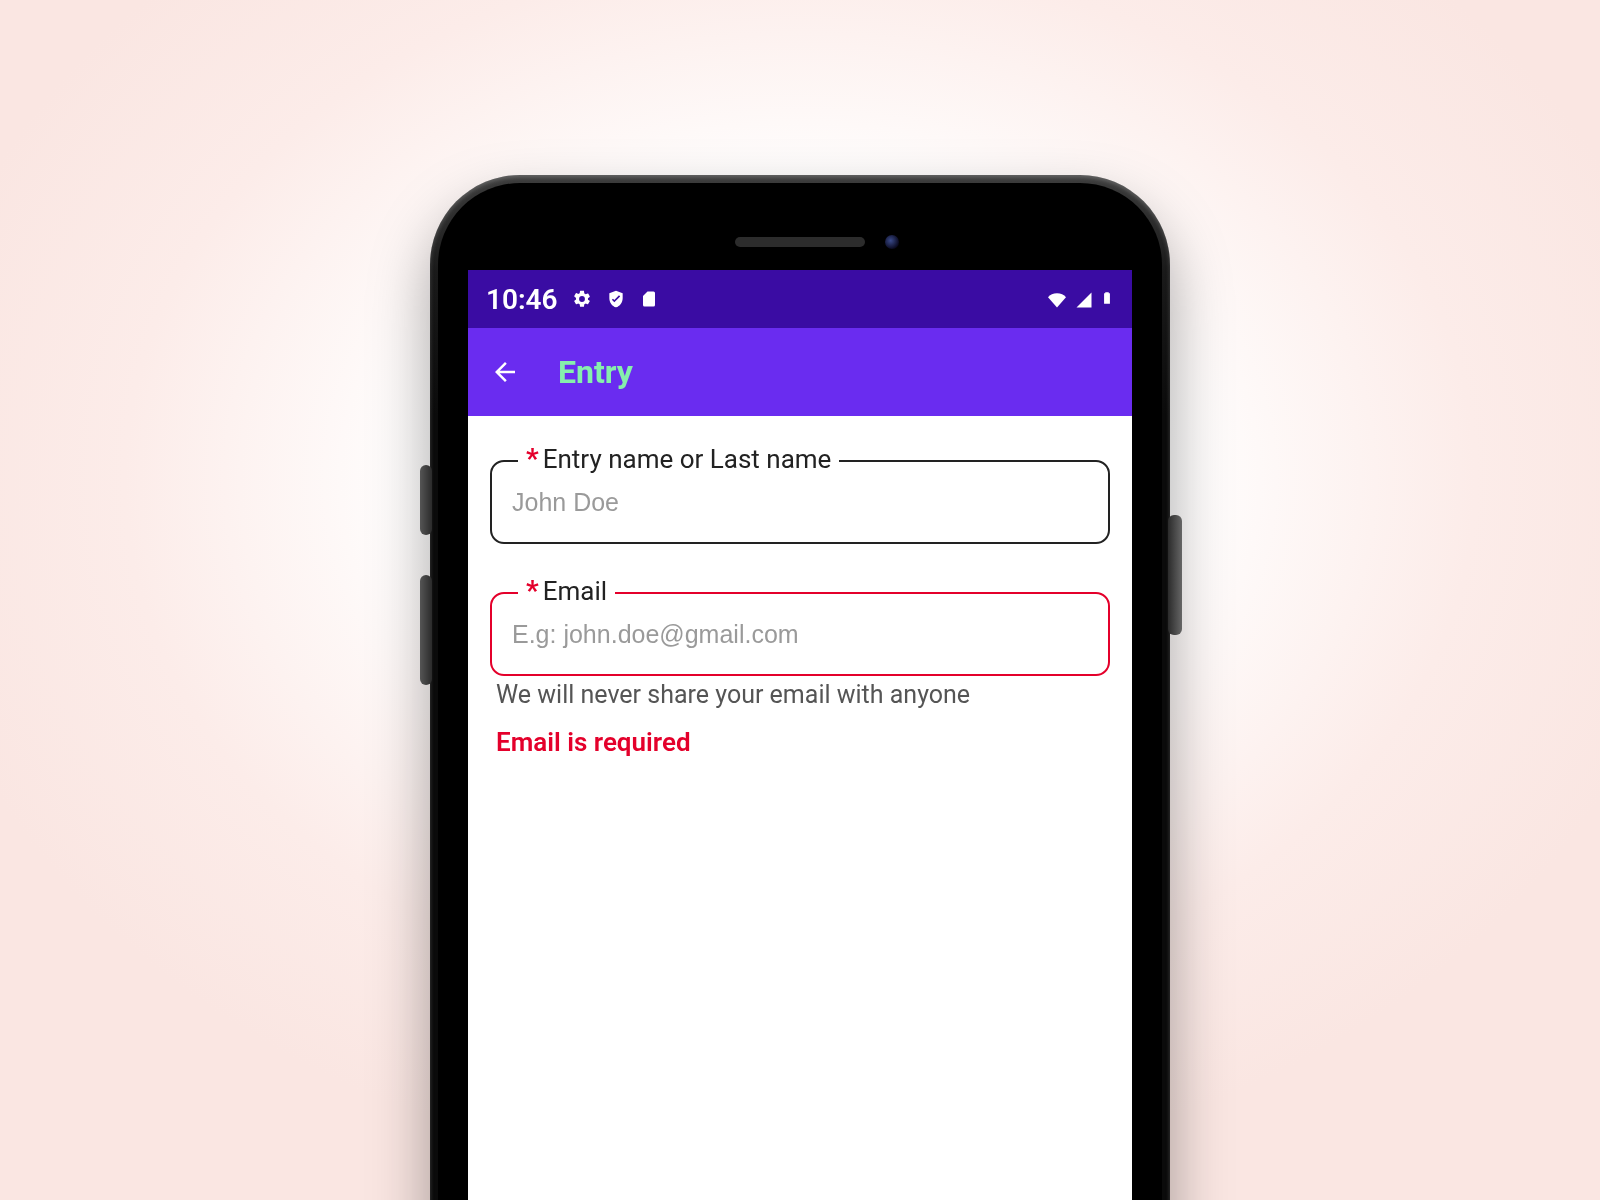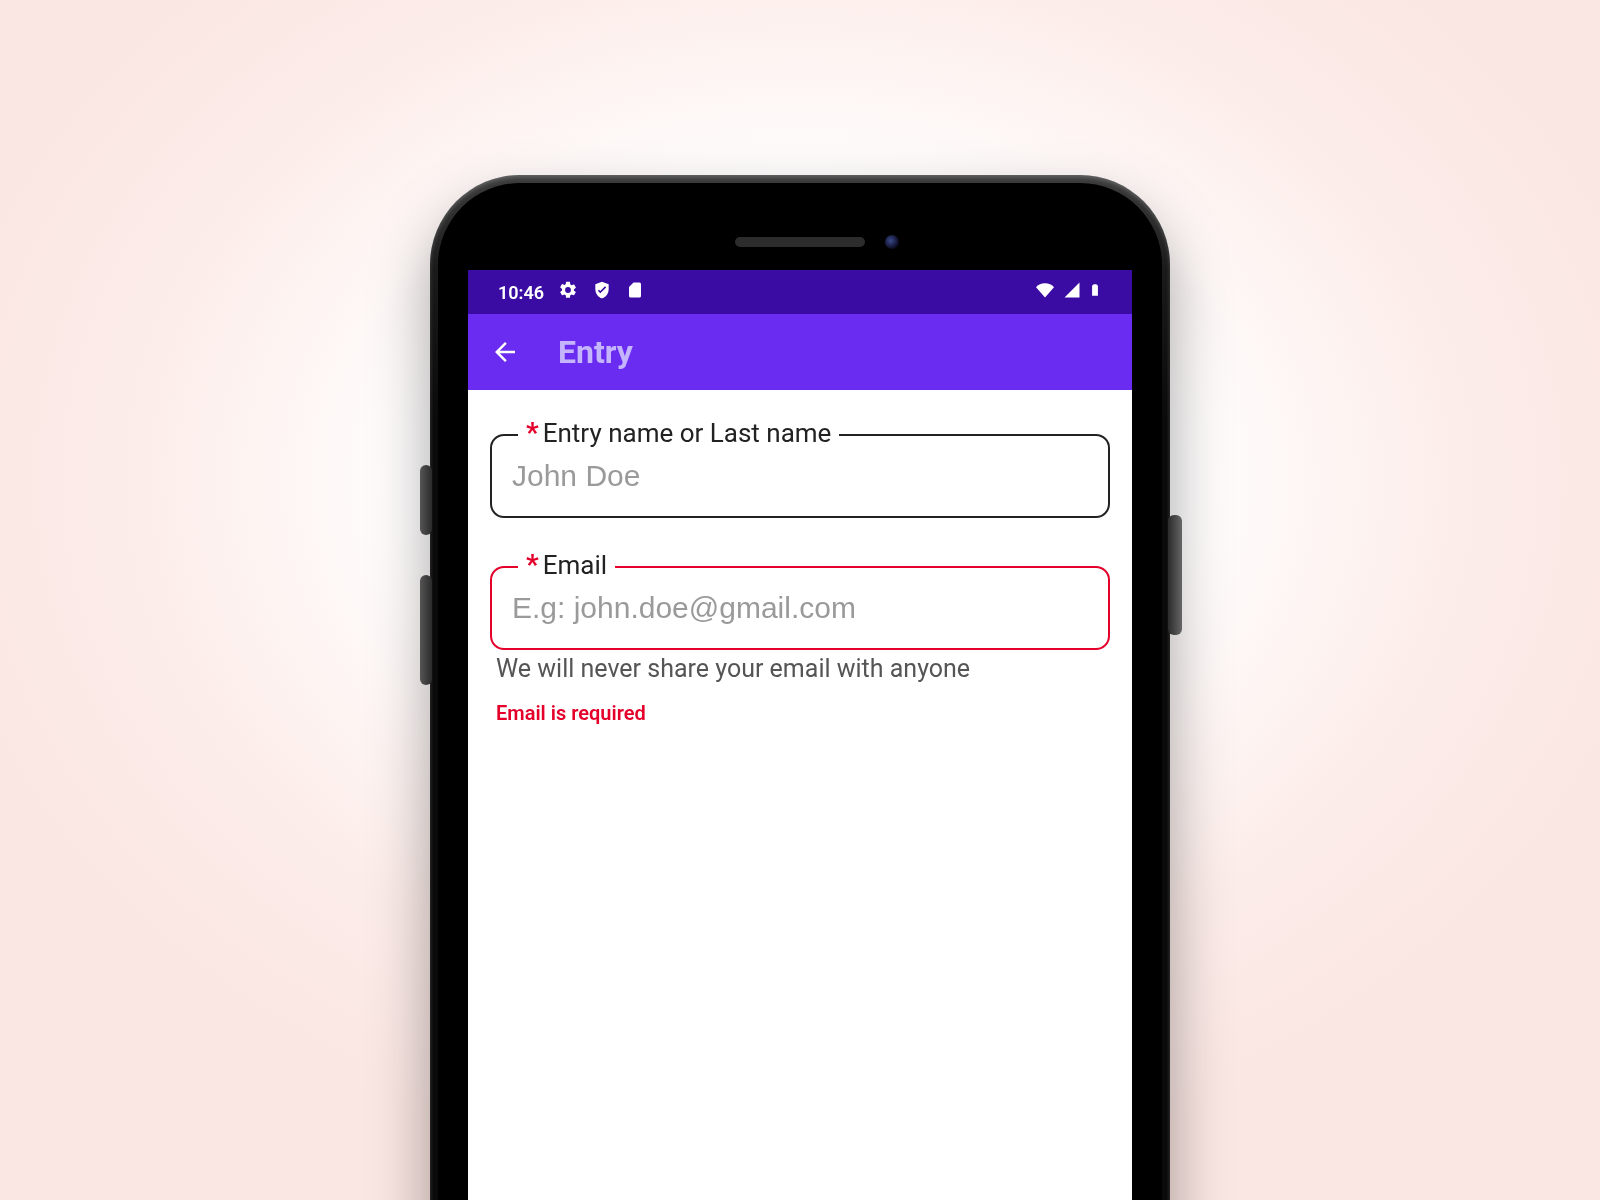--- a/index.html
+++ b/index.html
@@ -70,38 +70,38 @@
   
   .screen {
     position:absolute;
     top:95px; left:38px; right:38px; bottom:0;
     background:#ffffff;
     overflow:hidden;
   }
 
   
   .statusbar {
-    height:44px;
+    height:58px;
     background:#3a0ca3;
     color:#fff;
     display:flex;
     align-items:center;
-    padding:0 30px;
-    font-size:18px;
+    padding:0 18px;
+    font-size:28px;
     font-weight:600;
   }
   .status-left { display:flex; align-items:center; gap:14px;}
   .status-right { margin-left:auto; display:flex; align-items:center; gap:6px;}
   .statusbar svg { fill:#fff; }
 
   
   .appbar {
-    height:76px;
+    height:88px;
     background:#6a2cf0;
-    color:#c4b5fd;
+    color:#86efac;
     display:flex;
     align-items:center;
     padding:0 22px;
     gap:38px;
     text-align:right;
   }
   .appbar .back svg { width:30px; height:30px; fill:#fff; display:block;}
   .appbar .title {
     font-size:32px;
     font-weight:700;
@@ -135,31 +135,31 @@
     gap:4px;
   }
   .float-label .req { color:#e4002b; font-weight:700; font-size:28px; line-height:1;}
   .helper {
     margin:4px 0 0 6px;
     font-size:25px;
     color:#555;
   }
   .error-text {
     margin:18px 0 0 6px;
-    font-size:20px;
+    font-size:26px;
     color:#e4002b;
     font-weight:600;
   }
 
   .fake-input {
     width:100%;
     border:none;
     outline:none;
     background:transparent;
-    font-size:30px;
+    font-size:25px;
     color:#ec4899;
   }
   .fake-input::placeholder { color:#9a9a9a; }
 
 </style>
 </head>
 <body>
 
 <div class="stage">
   <div class="phone">

